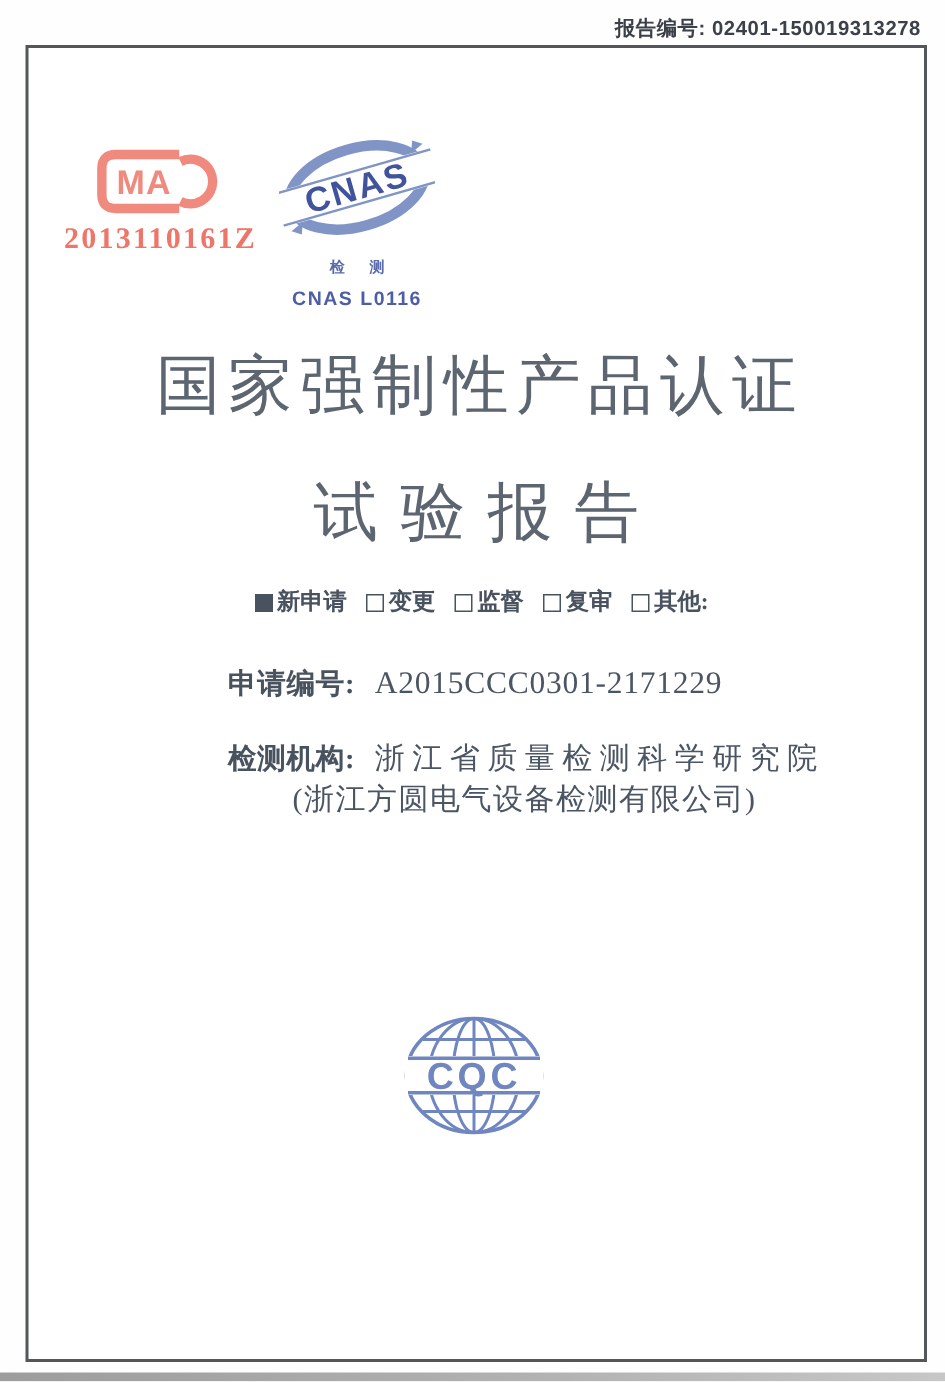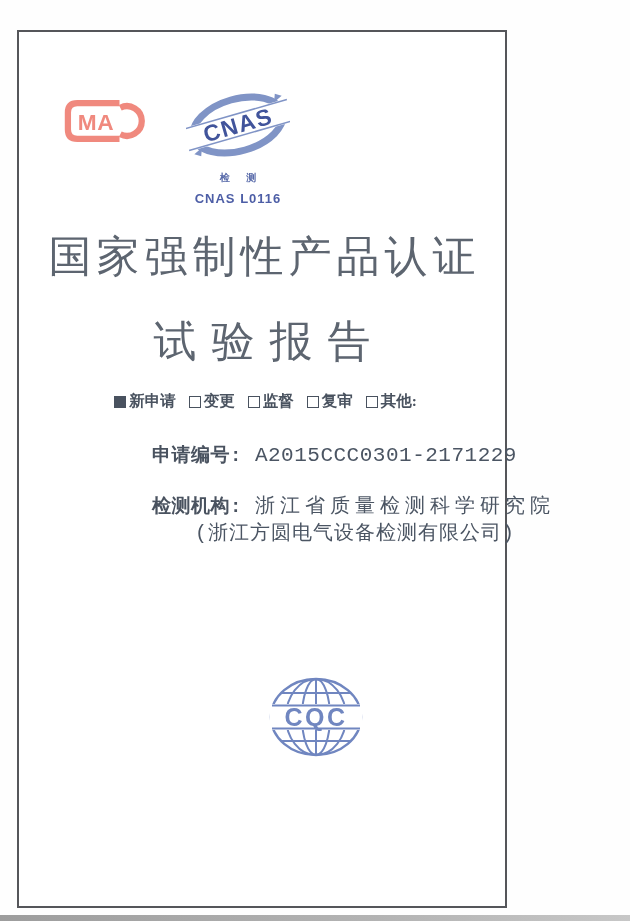--- a/index.html
+++ b/index.html
@@ -10,21 +10,21 @@
     font-family:"Liberation Serif","DejaVu Serif",serif;
   }
   
   .report-no {
     position:absolute; top:10px; right:16px;
     font-family:"Liberation Sans","DejaVu Sans",sans-serif;
     font-size:13.5px; font-weight:600; color:#3c4049; letter-spacing:.4px;
   }
   
   .border-box {
-    position:absolute; left:17px; top:30px; width:490px; height:878px;
+    position:absolute; left:17px; top:30px; width:601px; height:878px;
     border:2px solid #55565a;
     background:#fff;
   }
   
   .cma { position:absolute; left:8px; top:66px; width:160px; text-align:center; }
   .cma svg { display:block; margin:0 auto; }
   .cma-num {
     margin-top:4px; font-size:20px; font-weight:700; color:#ee7568;
     letter-spacing:1.5px; font-family:"Liberation Serif","DejaVu Serif",serif;
   }
@@ -49,21 +49,21 @@
   .checks {
     position:absolute; left:0; top:359px; width:100%;
     display:flex; justify-content:center; gap:13px; align-items:center;
     font-size:15.5px; font-weight:700; color:#49525f;padding-left:7px;
   }
   .chk { display:inline-flex; align-items:center; gap:3px; }
   .box { display:inline-block; width:12px; height:12px; flex:0 0 auto; }
   .box-filled { background:#49525f; }
   .box-empty  { border:1.6px solid #49525f; background:transparent; }
   
-  .fields { position:absolute; left:133px; top:410px; width:420px;font-family:Liberation Mono, monospace; }
+  .fields { position:absolute; left:133px; top:410px; width:420px; }
   .frow { margin-bottom:22px; line-height:27px; white-space:nowrap; }
   .flabel { font-size:19px; font-weight:700; color:#49525f; letter-spacing:.5px; }
   .fvalue { margin-left:13px; font-size:20px; color:#4b5563; }
   .fvalue-appno { font-size:21px; letter-spacing:.5px; }
   .fvalue-product { letter-spacing:5px; }
   .fvalue-model { letter-spacing:1px; }
   .fvalue-org { letter-spacing:5px; }
   .fline2 { margin-left:43px; font-size:20px; color:#4b5563; letter-spacing:1px; line-height:24px; }
   
   .cqc { position:absolute; left:249px; top:644px; }
@@ -72,29 +72,34 @@
   .scan-strip {
     position:absolute; left:0; bottom:0; width:100%; height:6px;
     background:linear-gradient(90deg,#9d9d9d,#b3b3b3 60%,#c7c7c7);
   }
 </style>
 </head>
 <body>
 
 <div class="canvas">
 
+  <div class="report-no">
+    <span>报告编号:</span>
+    <span>02401-150019313278</span>
+  </div>
 
   <div class="border-box">
 
     <div class="cma">
       <svg width="86" height="46" viewBox="0 0 110 58">
         <path d="M 71 6 H 17 Q 5 6 5 18 V 40 Q 5 52 17 52 H 71" fill="none" stroke="#f0897e" stroke-width="8"></path>
         <path d="M 72 12 A 19 19 0 1 1 72 46" fill="none" stroke="#f0897e" stroke-width="8"></path>
         <text x="41" y="40" text-anchor="middle" font-size="29" font-weight="800" letter-spacing="1" fill="#f0897e">MA</text>
       </svg>
+      <div class="cma-num">2013110161Z</div>
     </div>
 
     <div class="cnas">
       <svg width="104" height="74" viewBox="0 0 104 74">
         <g transform="rotate(-16 52 37)">
           <ellipse cx="52" cy="37" rx="46" ry="26" fill="none" stroke="#8094c6" stroke-width="7"></ellipse>
           <path d="M 96 17 l 6 4 l -9 4 z" fill="#8094c6"></path>
           <path d="M 8 57 l -6 -4 l 9 -4 z" fill="#8094c6"></path>
           <rect x="-6" y="25" width="116" height="24" fill="#ffffff"></rect>
           <line x1="-2" y1="26" x2="106" y2="26" stroke="#8094c6" stroke-width="1.6"></line>

